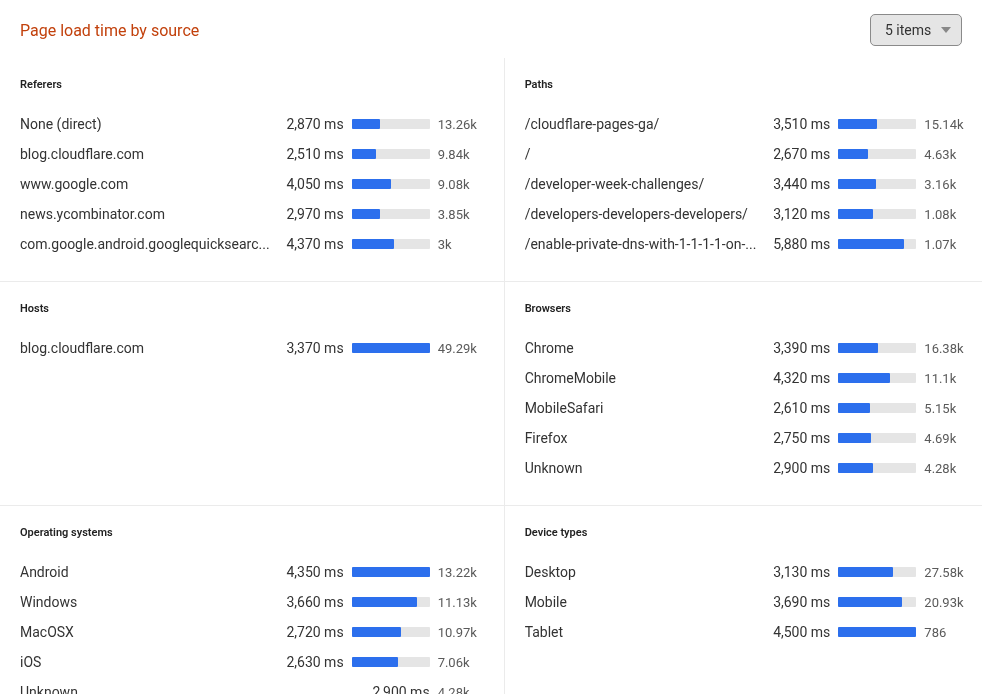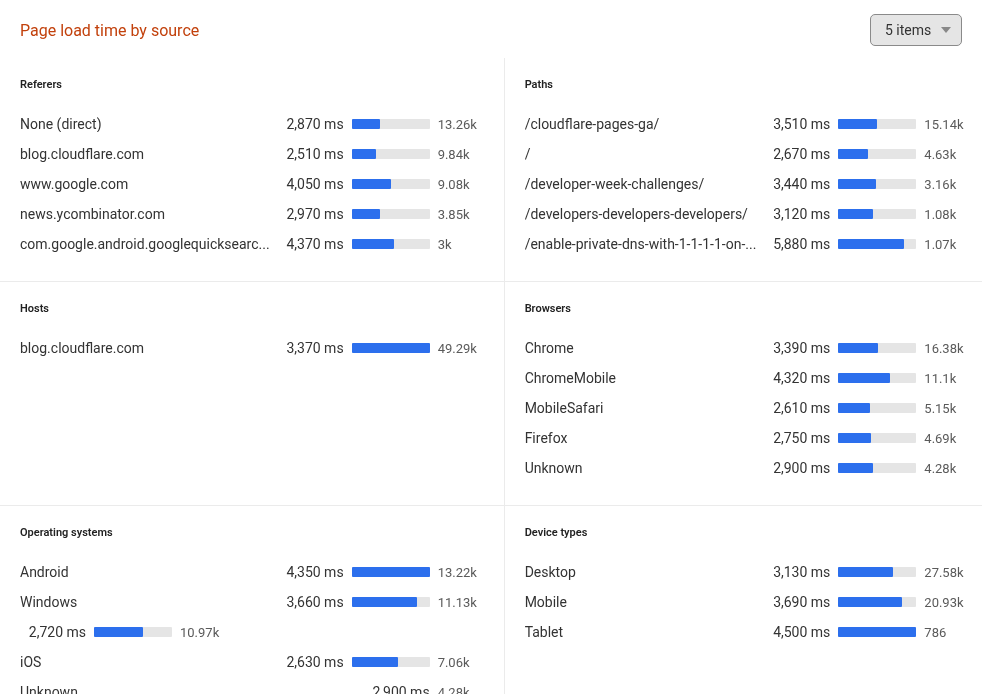--- a/index.html
+++ b/index.html
@@ -276,20 +276,21 @@
       </div>
       <div class="row">
         <div class="name">Windows</div>
         <div class="ms">3,660 ms</div>
         <div class="bar-track">
           <div class="bar-fill" style="width: 84%;"></div>
         </div>
         <div class="count">11.13k</div>
       </div>
       <div class="row">
+        <div class="name">MacOSX</div>
         <div class="ms">2,720 ms</div>
         <div class="bar-track">
           <div class="bar-fill" style="width: 63%;"></div>
         </div>
         <div class="count">10.97k</div>
       </div>
       <div class="row">
         <div class="name">iOS</div>
         <div class="ms">2,630 ms</div>
         <div class="bar-track">

